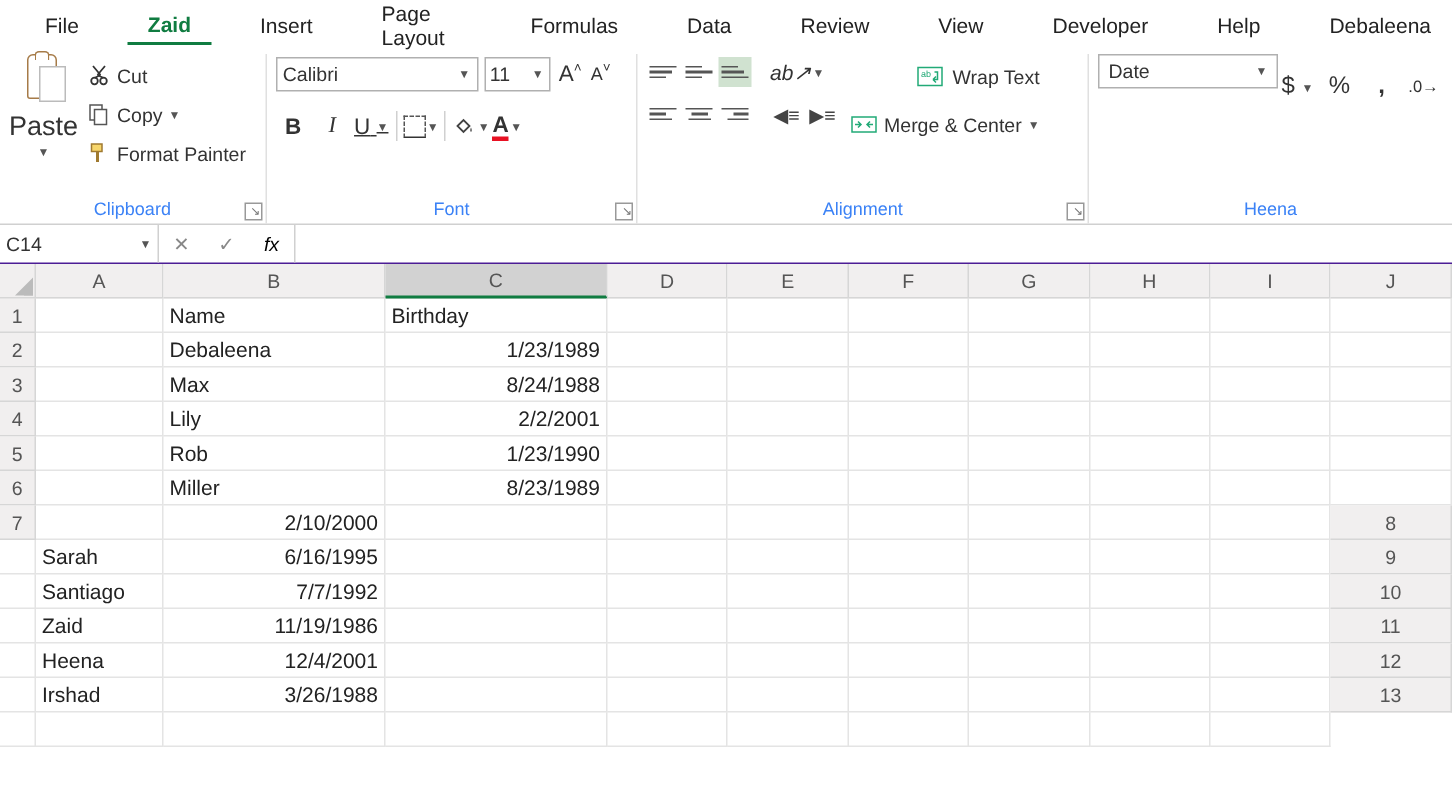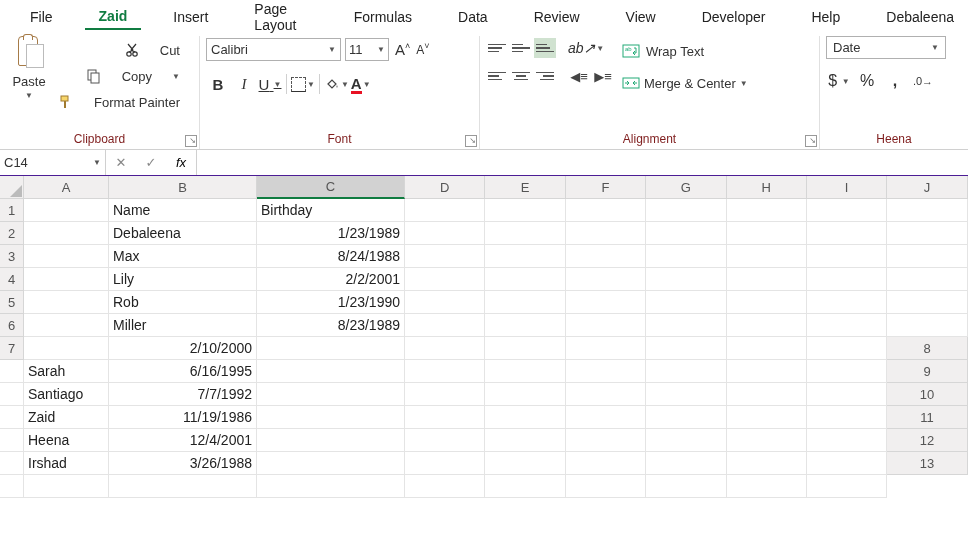--- a/index.html
+++ b/index.html
@@ -7,33 +7,33 @@
   
   
   .tabs { display: flex; padding: 4px 0 0 16px; height: 30px; align-items: center; gap: 18px; }
   .tab { padding: 4px 14px; cursor: pointer; font-size: 14px; color: #222; }
   .tab.active { color: #107c41; border-bottom: 2.5px solid #107c41; font-weight: 600; }
   
   
   .ribbon { display: flex; height: 120px; border-bottom: 1px solid #d0d0d0; padding-top: 6px; }
   .group { display: flex; flex-direction: column; justify-content: space-between; border-right: 1px solid #e0e0e0; padding: 0 6px 2px 6px; position: relative; }
   .group-body { display: flex; flex: 1; gap: 4px; align-items: flex-start; }
-  .group-label { text-align: center; font-size: 12px; color: #7f1d1d; padding: 1px 0; }
+  .group-label { text-align: center; font-size: 12px; color: #3b82f6; padding: 1px 0; }
   .group-corner { position: absolute; right: 2px; bottom: 2px; width: 12px; height: 12px; border: 1px solid #999; font-size: 8px; line-height: 10px; text-align: right; color: #777; }
   
   .paste-btn { display: flex; flex-direction: column; align-items: center; width: 46px; cursor: pointer; gap: 2px; }
   .paste-icon { width: 30px; height: 36px; position: relative; }
   .paste-icon .clip { position: absolute; left: 4px; top: 0; width: 20px; height: 30px; border: 1.5px solid #a67b48; border-radius: 4px 4px 2px 2px; background: #fff; }
   .paste-icon .clip::before { content: ""; position: absolute; left: 4px; top: -3px; width: 8px; height: 5px; border: 1.5px solid #a67b48; border-bottom: none; border-radius: 3px 3px 0 0; background: #fff; }
   .paste-icon .sheet { position: absolute; left: 12px; top: 8px; width: 18px; height: 24px; background: #fff; border: 1px solid #bbb; }
-  .paste-text { font-size: 13px; }
+  .paste-text { font-size: 18px; }
   .caret { font-size: 8px; color: #555; }
   
   .clip-stack { display: flex; flex-direction: column; gap: 2px; padding-top: 2px; }
-  .clip-stack .row { display: flex; align-items: center; gap: 20px; cursor: pointer; height: 24px; padding: 0 2px; justify-content: flex-end; }
+  .clip-stack .row { display: flex; align-items: center; gap: 4px; cursor: pointer; height: 24px; padding: 0 2px; }
   .cut-icon { width: 16px; height: 16px; color: #333; }
   .copy-icon { width: 16px; height: 16px; }
   .brush-icon { width: 16px; height: 16px; }
   
   
   .font-top { display: flex; gap: 4px; align-items: center; height: 26px; }
   .font-sel { width: 135px; height: 23px; border: 1px solid #b0b0b0; display: flex; align-items: center; padding: 0 4px; justify-content: space-between; font-size: 13px; }
   .size-sel { width: 44px; height: 23px; border: 1px solid #b0b0b0; display: flex; align-items: center; justify-content: space-between; padding: 0 3px; font-size: 13px; }
   .aa { display: flex; gap: 2px; }
   .aa .a { font-size: 15px; cursor: pointer; padding: 0 2px; }
@@ -54,21 +54,21 @@
   .align-body { display: flex; flex-direction: column; gap: 8px; padding-top: 2px; }
   .al-row { display: flex; gap: 2px; align-items: center; }
   .al { width: 22px; height: 20px; display: flex; flex-direction: column; justify-content: center; gap: 2px; padding: 2px; cursor: pointer; }
   .al.active { background: #d0e2d0; }
   .al .l { height: 1.5px; background: #555; }
   .al .s { width: 60%; }
   .al .m { width: 80%; }
   .al .f { width: 100%; }
   .indent { width: 22px; height: 20px; display: flex; align-items: center; justify-content: center; cursor: pointer; font-size: 13px; color: #444; }
   .orient { width: 24px; height: 20px; display: flex; align-items: center; cursor: pointer; font-style: italic; font-size: 14px; gap: 1px; }
-  .wrap-row { display: flex; align-items: center; gap: 6px; cursor: pointer; padding: 2px 4px; height: 26px; }
+  .wrap-row { display: flex; align-items: center; gap: 6px; cursor: pointer; padding: 2px 4px; height: 26px; justify-content: flex-end; }
   .wrap-ic { width: 18px; height: 16px; }
   .merge-row { display: flex; align-items: center; gap: 4px; cursor: pointer; padding: 2px 4px; height: 26px; }
   .merge-ic { width: 18px; height: 16px; }
   .align-lr { display: flex; gap: 4px; }
   
   
   .num-sel { width: 120px; height: 23px; border: 1px solid #b0b0b0; display: flex; justify-content: space-between; align-items: center; padding: 0 6px; font-size: 13px; }
   .num-bot { display: flex; gap: 2px; margin-top: 10px; align-items: center; }
   .nb { width: 26px; height: 24px; display: flex; align-items: center; justify-content: center; cursor: pointer; font-size: 16px; }
   
@@ -257,21 +257,21 @@
           <span>Merge &amp; Center</span>
           <span class="caret">▼</span>
         </div>
       </div>
     </div>
     <div class="group-label">Alignment</div>
     <div class="group-corner">↘</div>
   </div>
 
   <div class="group" style="flex:1;border-right:none;">
-    <div style="display:flex;flex-direction:column;">
+    <div style="display:flex;flex-direction:row;">
       <div class="num-sel">
         <span>Date</span>
         <span class="caret">▼</span>
       </div>
       <div class="num-bot">
         <div class="nb">$&nbsp;<span class="caret">▼</span></div>
         <div class="nb">%</div>
         <div class="nb" style="font-weight:bold">,</div>
         <div class="nb" style="font-size:11px">.0→</div>
       </div>

